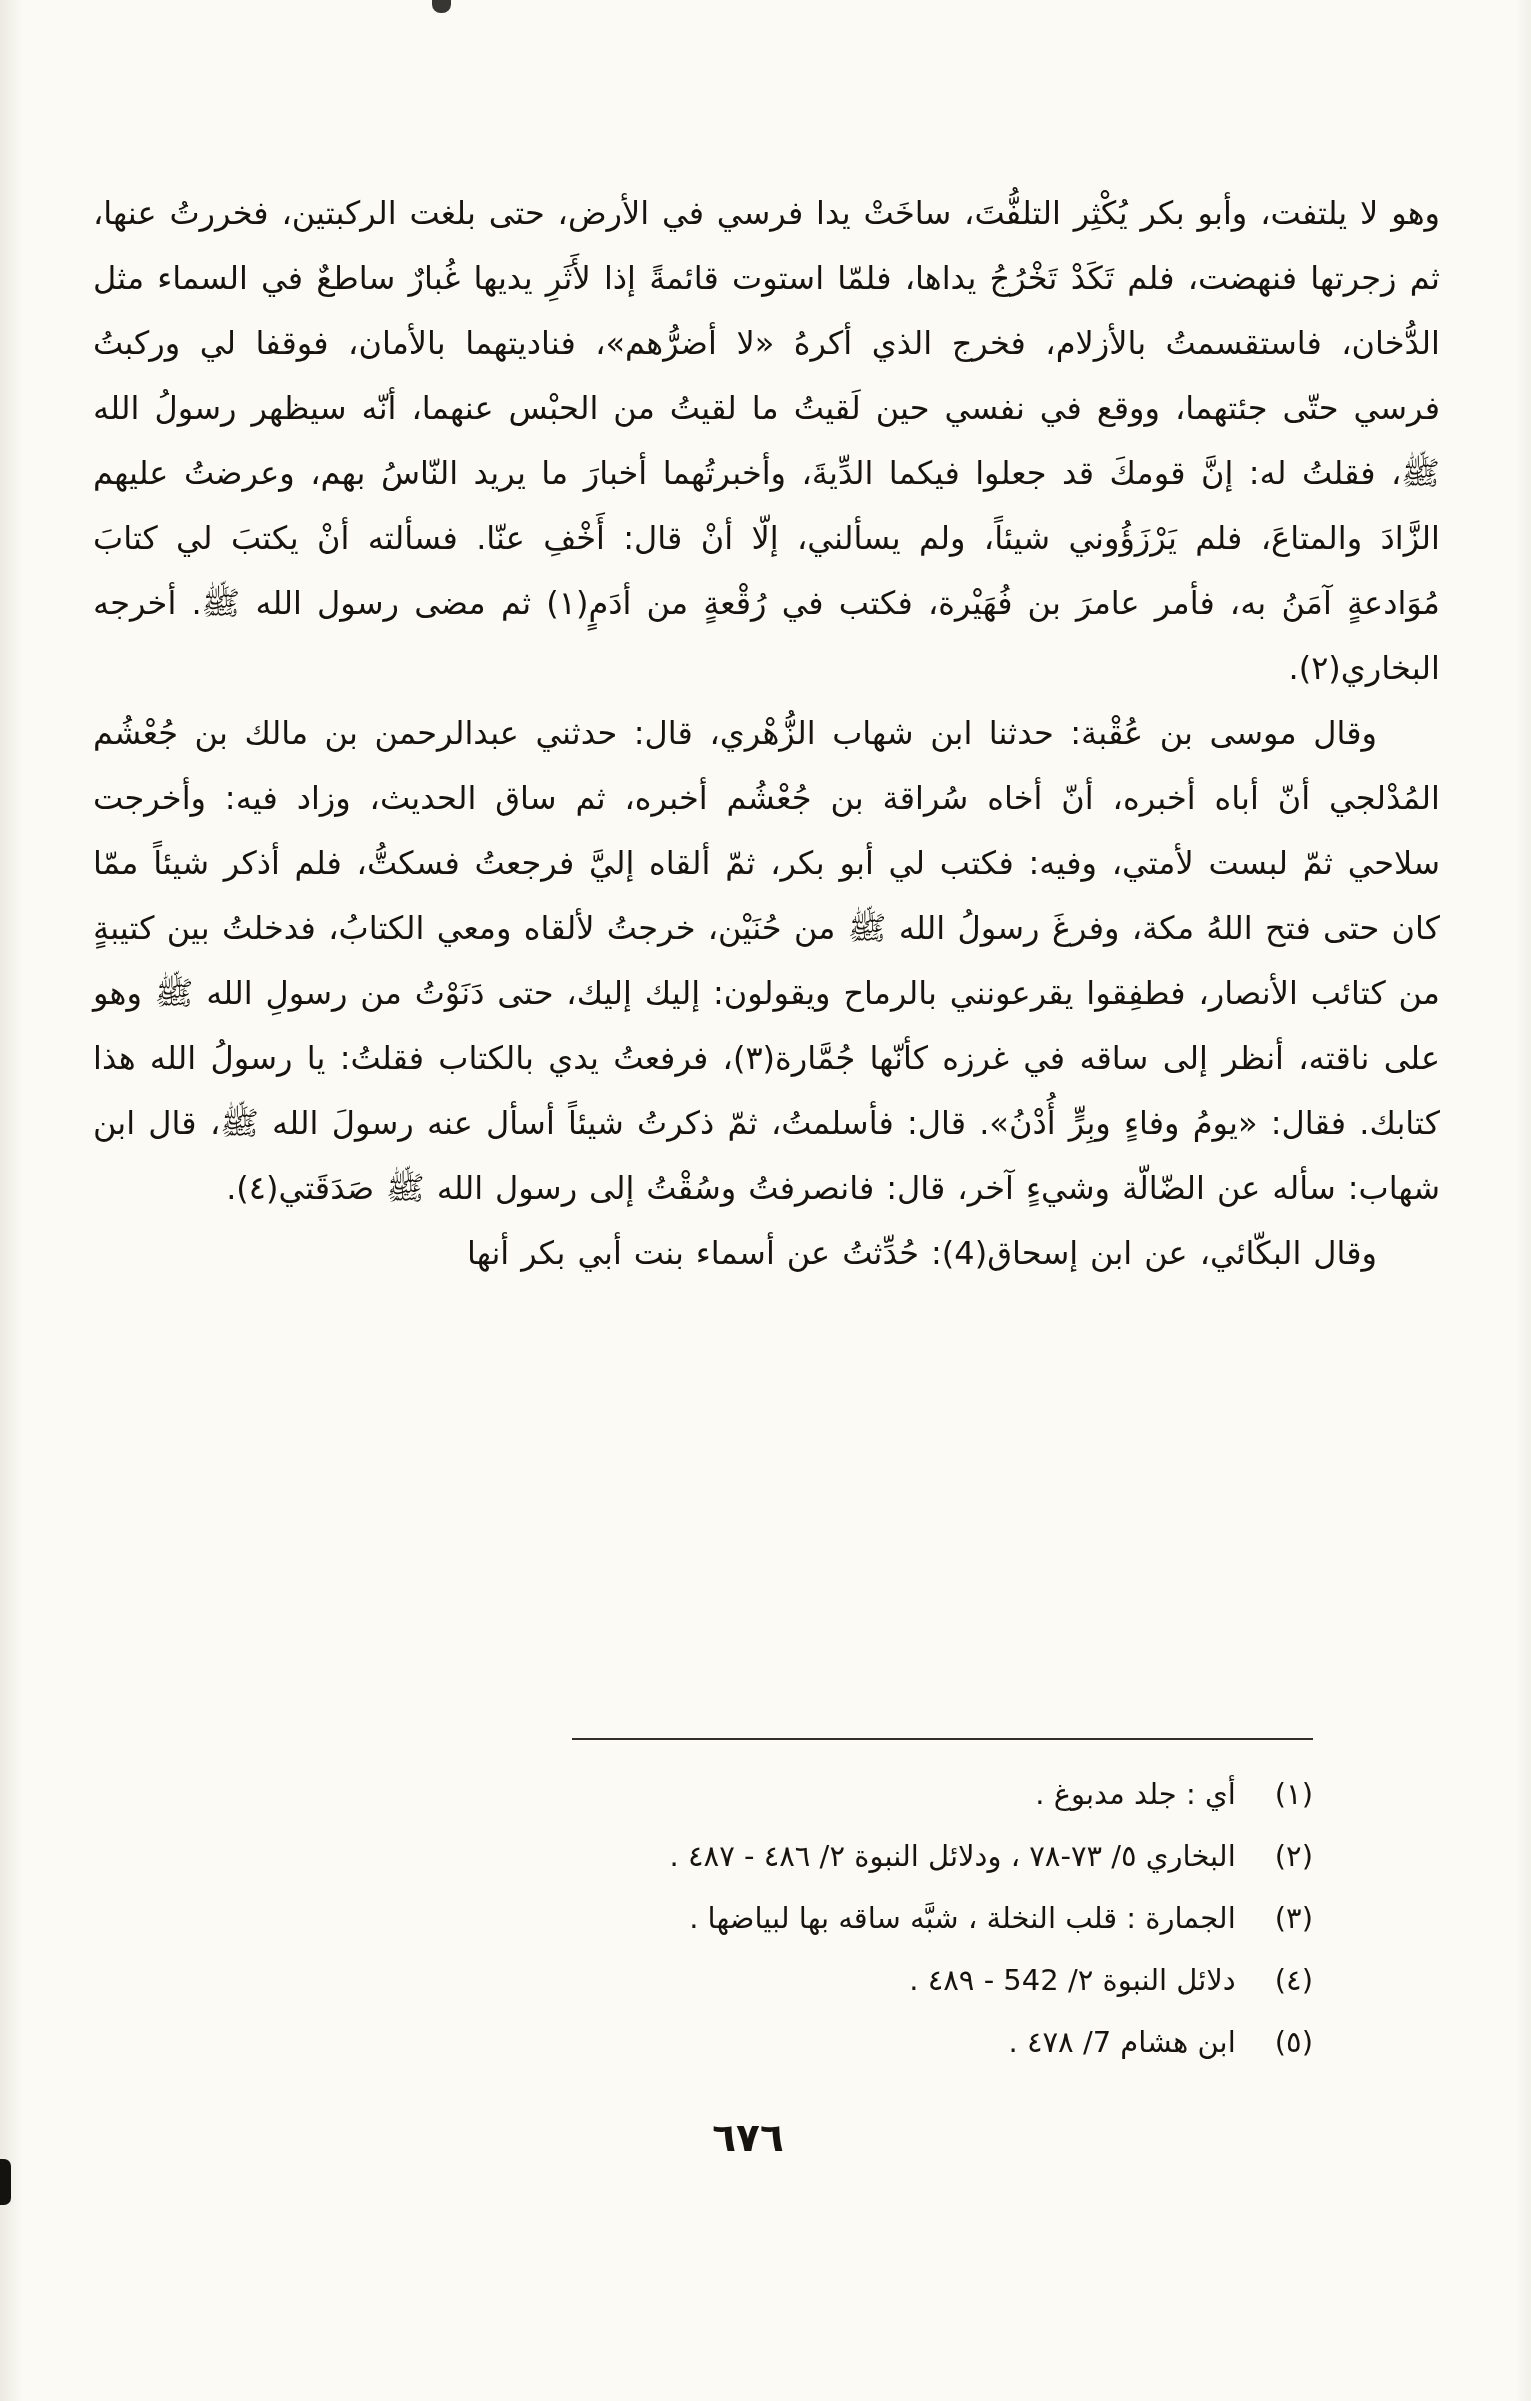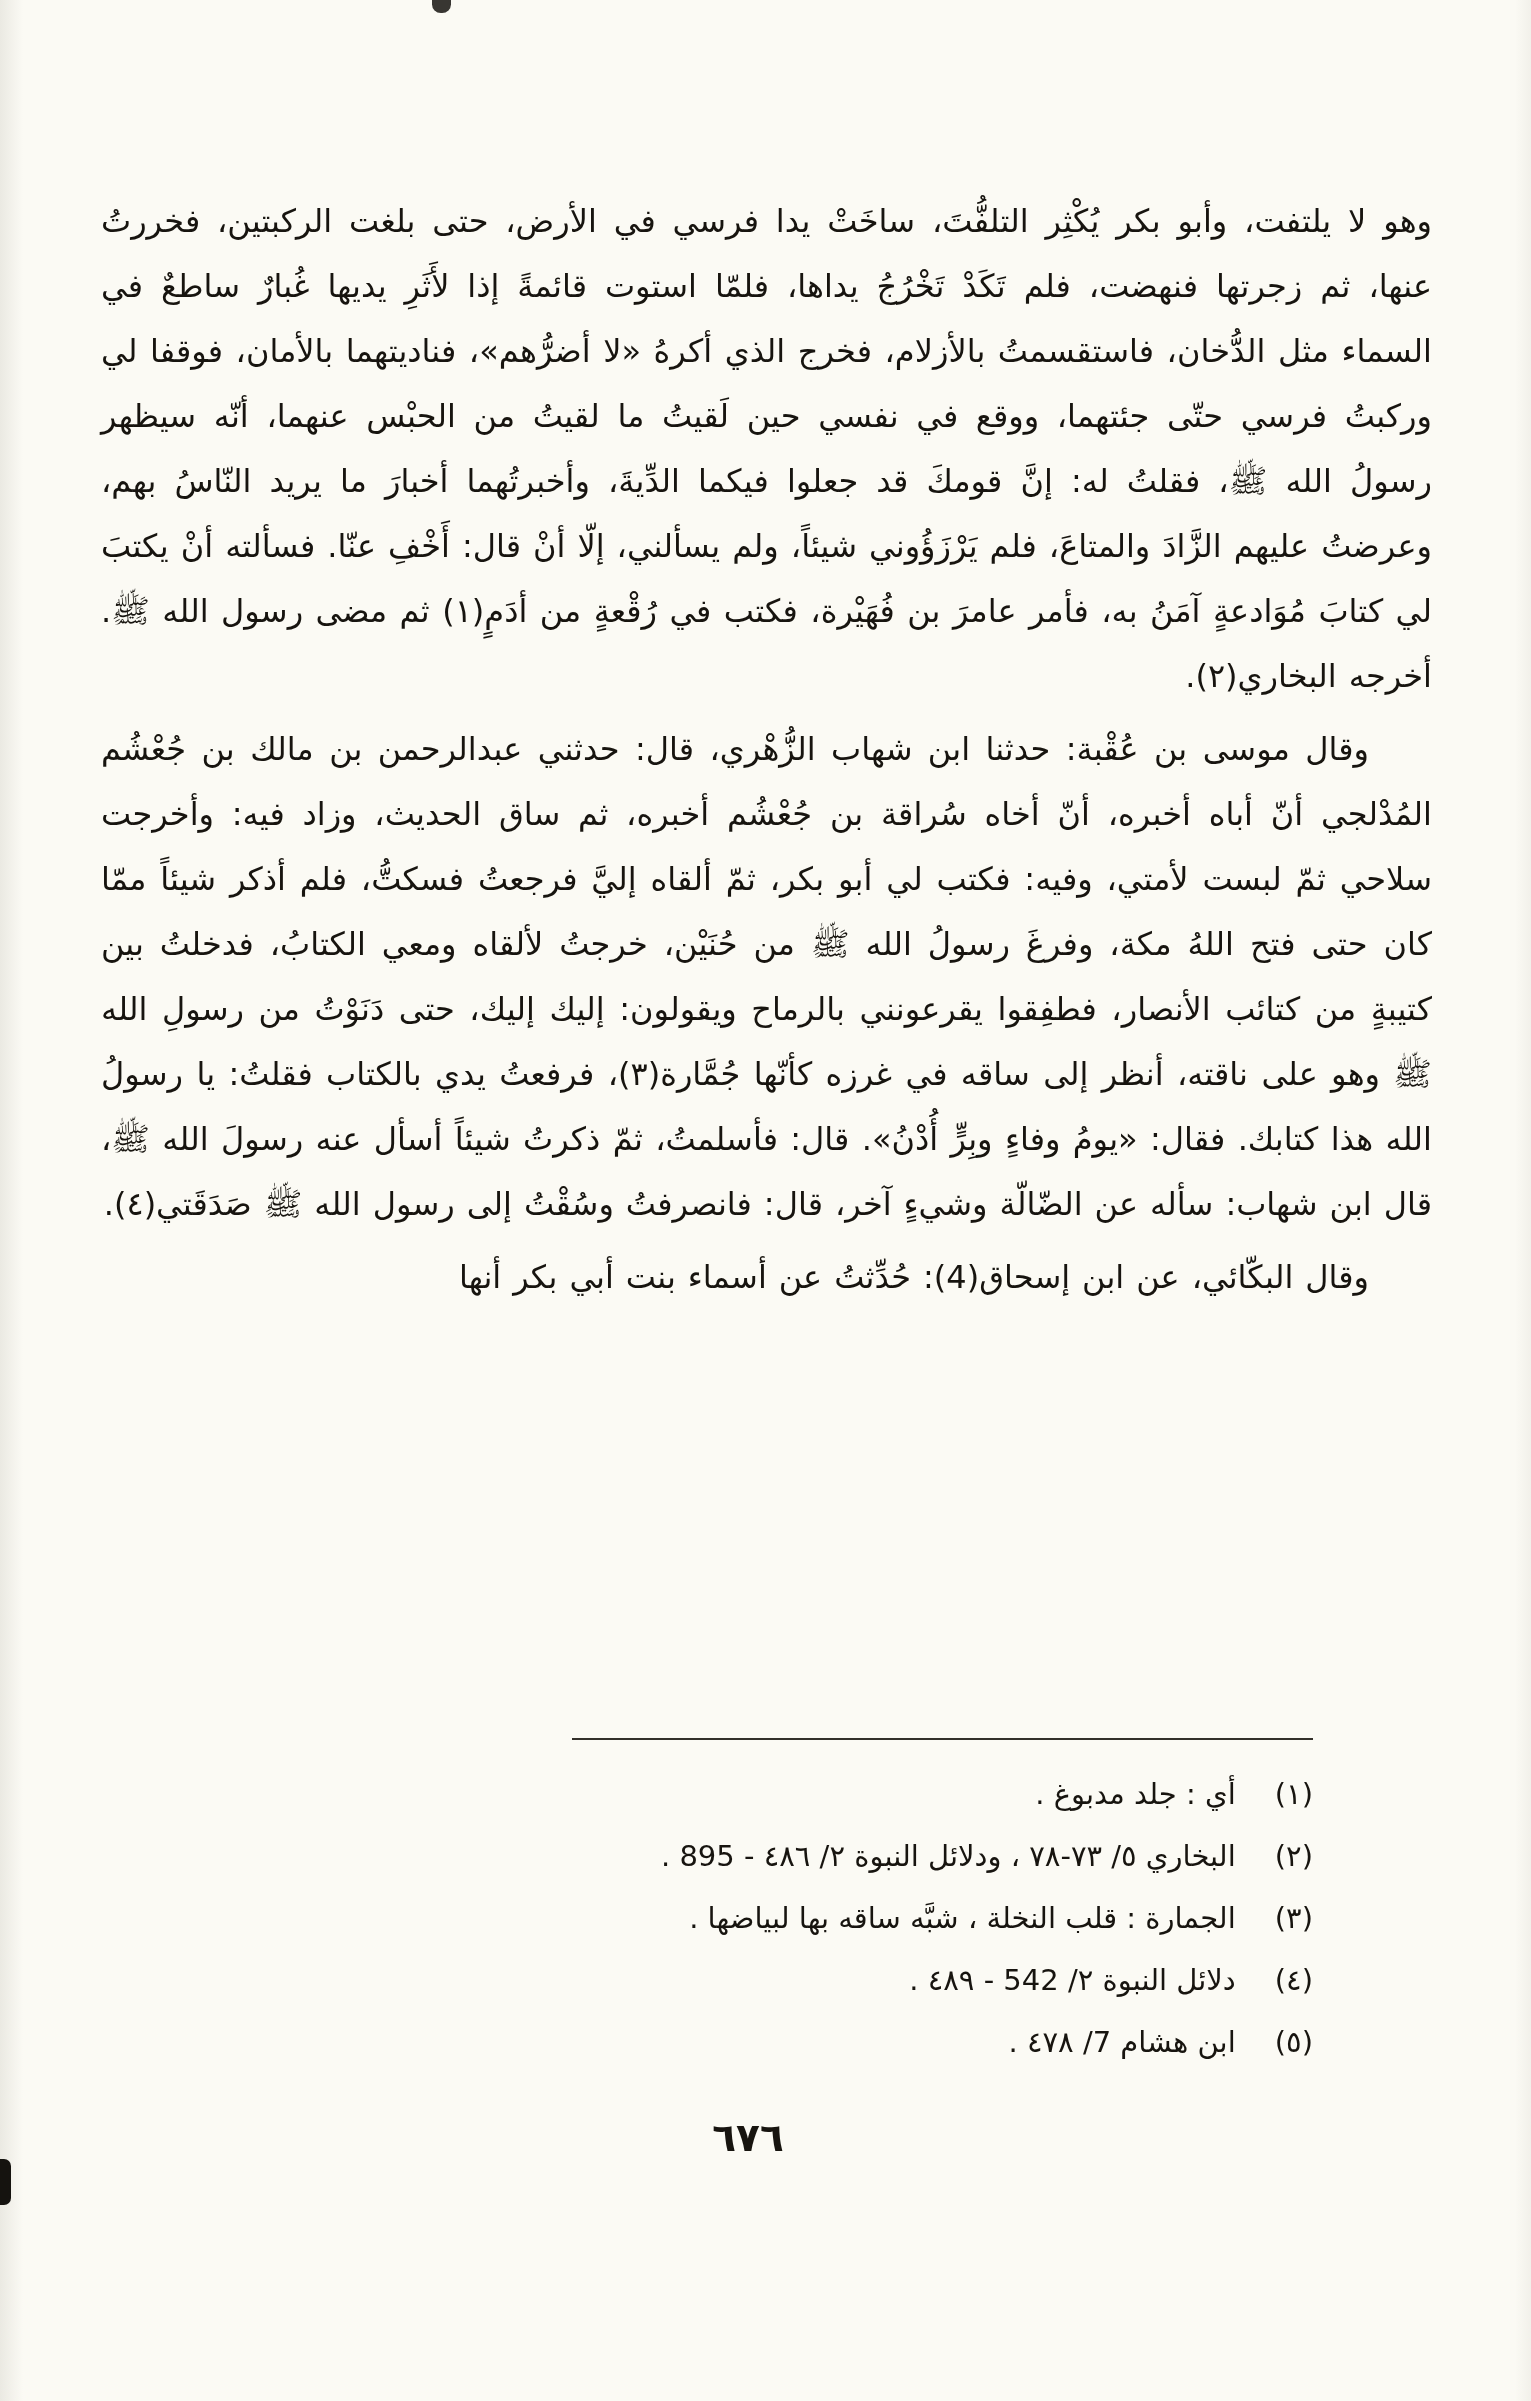--- a/index.html
+++ b/index.html
@@ -34,21 +34,21 @@
     top: 181px;
     right: 91px;
     left: 93px;
     direction: rtl;
     text-align: justify;
     font-size: 32px;
     line-height: 65px;
     word-spacing: 1.8px;
   }
   .para {
-    margin: 8px;
+    margin: 0;
   }
   .para.indent {
     text-indent: 63px;
   }
   .footnotes {
     position: absolute;
     top: 1738px;
     right: 218px;
     left: 210px;
     direction: rtl;
@@ -121,21 +121,21 @@
 
   <div class="footnotes">
     <hr class="fn-sep">
     <div>
         <div class="footnote-row">
           <span class="fn-num">(١)</span>
           <span class="fn-text">أي : جلد مدبوغ .</span>
         </div>
         <div class="footnote-row">
           <span class="fn-num">(٢)</span>
-          <span class="fn-text">البخاري ٥/ ٧٣-٧٨ ، ودلائل النبوة ٢/ ٤٨٦ - 895 .</span>
+          <span class="fn-text">البخاري ٥/ ٧٣-٧٨ ، ودلائل النبوة ٢/ ٤٨٦ - ٤٨٧ .</span>
         </div>
         <div class="footnote-row">
           <span class="fn-num">(٣)</span>
           <span class="fn-text">الجمارة : قلب النخلة ، شبَّه ساقه بها لبياضها .</span>
         </div>
         <div class="footnote-row">
           <span class="fn-num">(٤)</span>
           <span class="fn-text">دلائل النبوة ٢/ 542 - ٤٨٩ .</span>
         </div>
         <div class="footnote-row">

